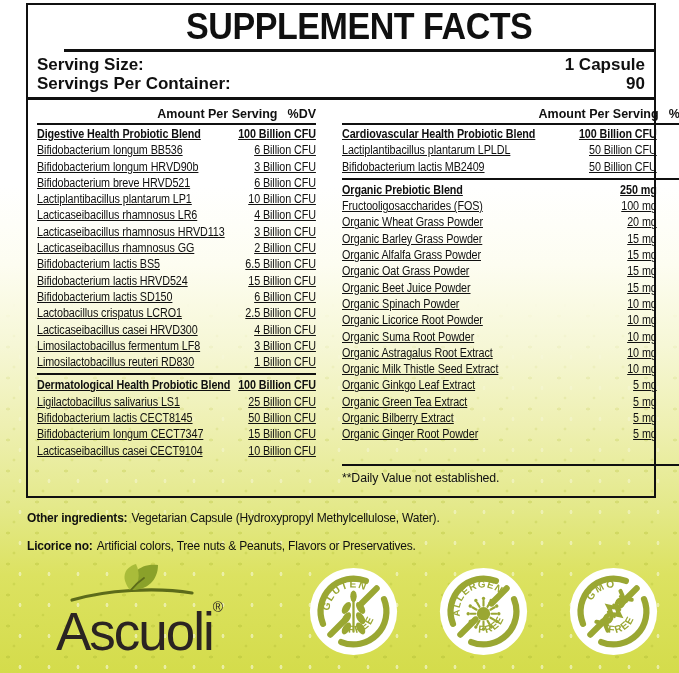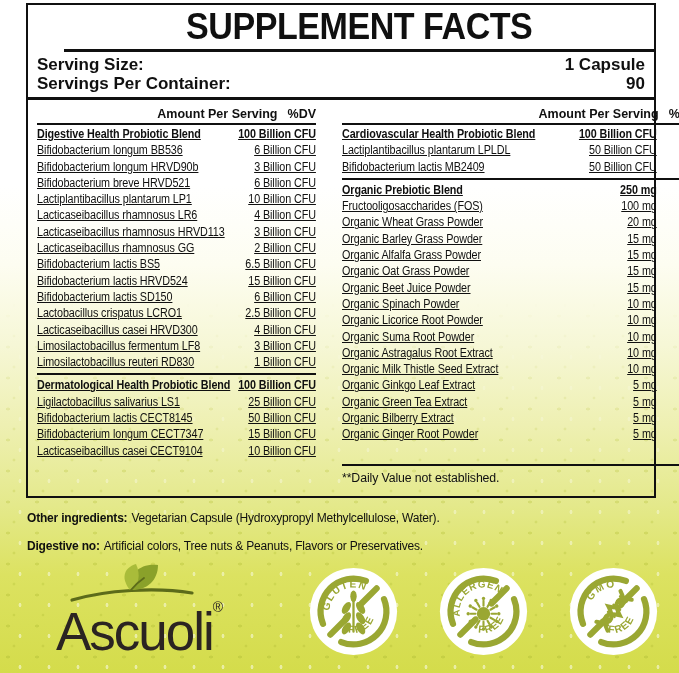--- a/index.html
+++ b/index.html
@@ -374,21 +374,21 @@
         </div>
       <div class="footnote">**Daily Value not established.</div>
     </div>
   </div>
 </div>
 
 <div class="note-line line-other">
   <span class="note-label">Other ingredients:</span><span class="note-text">Vegetarian Capsule (Hydroxypropyl Methylcellulose, Water).</span>
 </div>
 <div class="note-line line-contains">
-  <span class="note-label">Digestive no:</span><span class="note-text">Artificial colors, Tree nuts &amp; Peanuts, Flavors or Preservatives.</span>
+  <span class="note-label">Licorice no:</span><span class="note-text">Artificial colors, Tree nuts &amp; Peanuts, Flavors or Preservatives.</span>
 </div>
 
 <div class="brand">
   <svg width="130" height="44" viewBox="0 0 130 44">
     <path d="M6 40 C40 30 90 27 126 33" stroke="#5c6b1a" stroke-width="3.2" fill="none" stroke-linecap="round"></path>
     <path d="M64 30 C62 14 74 3 92 5 C92 21 80 31 64 30 Z" fill="#8aa12a"></path>
     <path d="M64 30 C55 19 57 8 70 4 C75 15 73 26 64 30 Z" fill="#a9bc3a"></path>
     <path d="M64 31 C68 26 72 22 78 18" stroke="#5c6b1a" stroke-width="1.8" fill="none" stroke-linecap="round"></path>
   </svg>
   <div class="brand-text"><span>Ascuoli</span><sup>®</sup></div>

